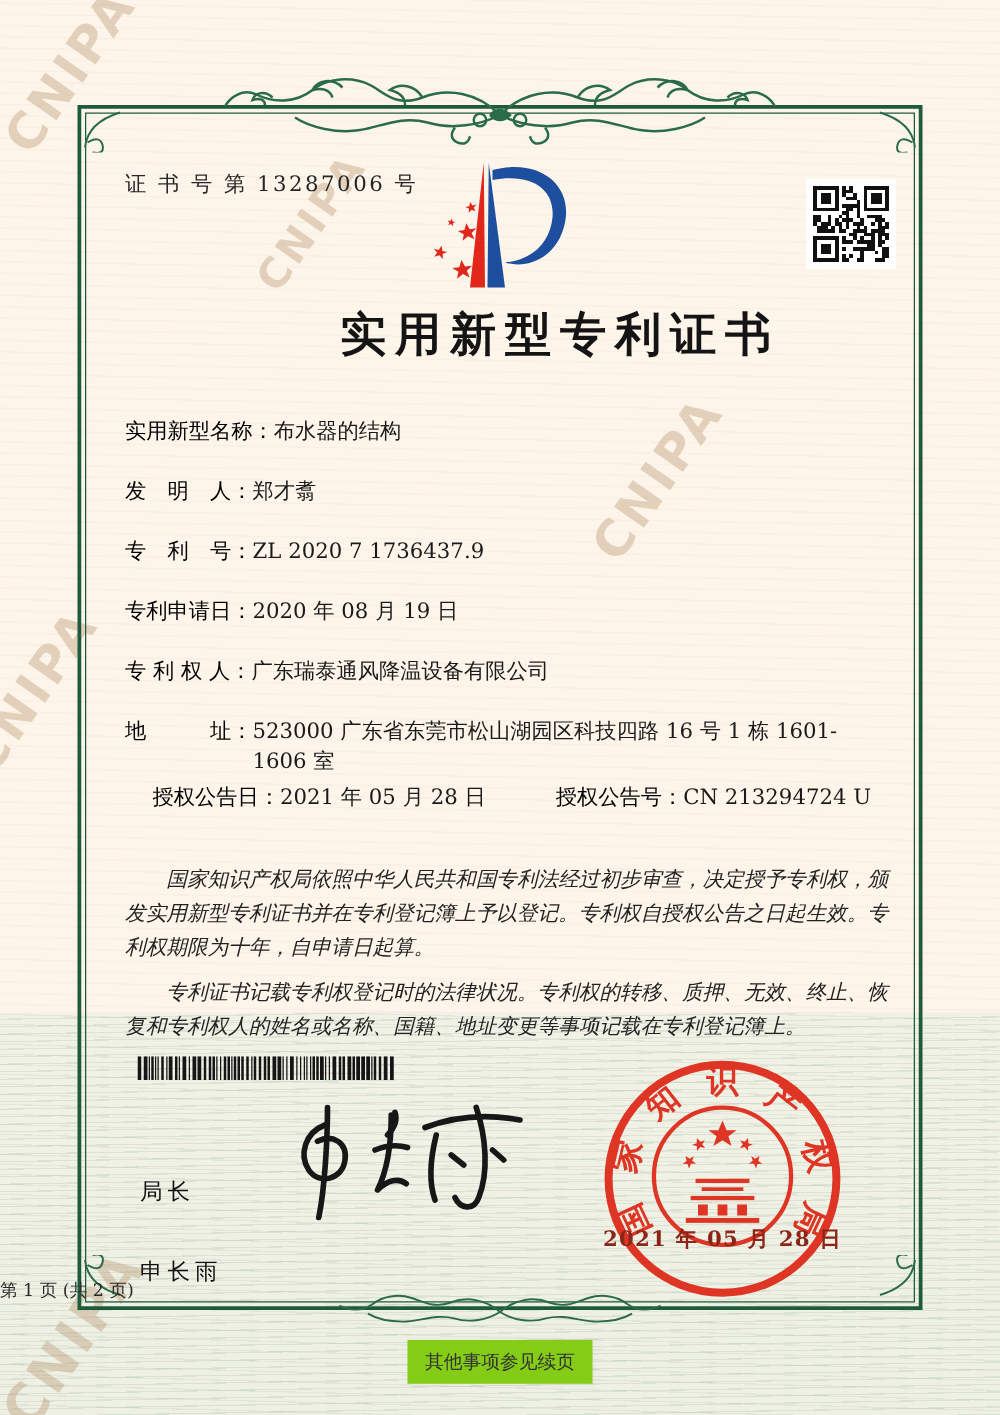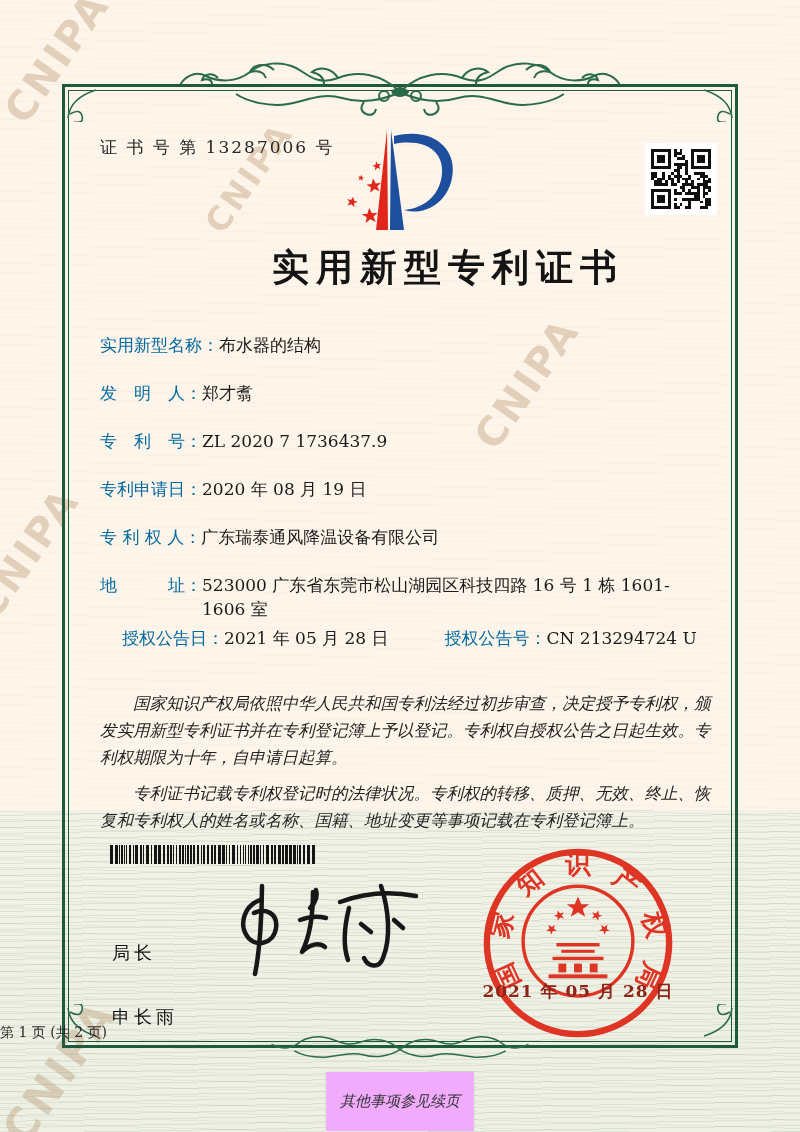--- a/index.html
+++ b/index.html
@@ -23,21 +23,21 @@
       color:rgba(186,152,116,0.40);letter-spacing:3px;transform:rotate(-55deg);pointer-events:none;}
   
   .cert-no{position:absolute;left:100px;top:136px;font-size:17px;letter-spacing:2px;color:#262626;}
   .qr{position:absolute;left:645px;top:143px;width:72px;height:72px;background:#fff;}
   .logo{position:absolute;left:330px;top:122px;}
   .title{position:absolute;left:0;top:243px;width:800px;text-align:center;font-size:37px;
          font-weight:bold;letter-spacing:7px;color:#141414;padding-left:48px;}
   
   .fields{position:absolute;left:100px;top:333px;width:612px;font-size:17px;line-height:24px;}
   .frow{margin-bottom:24px;}
-  .frow .flabel{color:#0369a1;}
+  .frow .flabel{color:#000000;}
   .frow .fvalue{color:#1a1a1a;}
   .frow.addr{margin-bottom:5px;}
   .addr-wrap{display:flex;}
   .addr-wrap .fvalue{width:488px;}
   .grant-row{display:flex;margin-left:22px;}
   .grant-no{margin-left:56px;}
   
   .body-text{position:absolute;left:100px;top:658px;width:612px;font-size:16.5px;line-height:27px;
     font-style:italic;color:#222;margin-top:32px;}
   .body-text p{margin:0 0 9px 0;text-indent:2em;}
@@ -47,22 +47,22 @@
   .sig-block{position:absolute;left:112px;top:901px;font-family:"DejaVu Sans","Liberation Sans",sans-serif;
     font-size:18px;letter-spacing:4px;color:#111;}
   .sig-block div{margin-bottom:14px;margin-top:40px;}
   .signature-svg{position:absolute;left:222px;top:880px;}
   
   .seal{position:absolute;left:480px;top:845px;opacity:0.93;}
   .seal-date{position:absolute;left:480px;top:980px;width:196px;text-align:center;font-size:17px;
     color:#8d2418;letter-spacing:1px;font-weight:bold;}
   
   .page-info{position:absolute;left:0;top:1024px;width:800px;text-align:left;font-size:14px;color:#2a2a2a;}
-  .note-box{position:absolute;left:50%;top:1072px;transform:translateX(-50%);background:#f0abfc;
-    padding:20px 14px;font-size:15px;font-style:italic;color:#333;box-shadow:0 0 4px rgba(0,0,0,0.05);}
+  .note-box{position:absolute;left:50%;top:1072px;transform:translateX(-50%);background:#84cc16;
+    padding:8px 14px;font-size:15px;color:#333;box-shadow:0 0 4px rgba(0,0,0,0.05);}
 </style>
 </head>
 <body>
 
 <div class="page">
 
   <div class="waves-top"></div>
   <div class="waves-bottom"></div>
 
   <div class="wm" style="left:-18px;top:34px;font-size:40px;">CNIPA</div>

